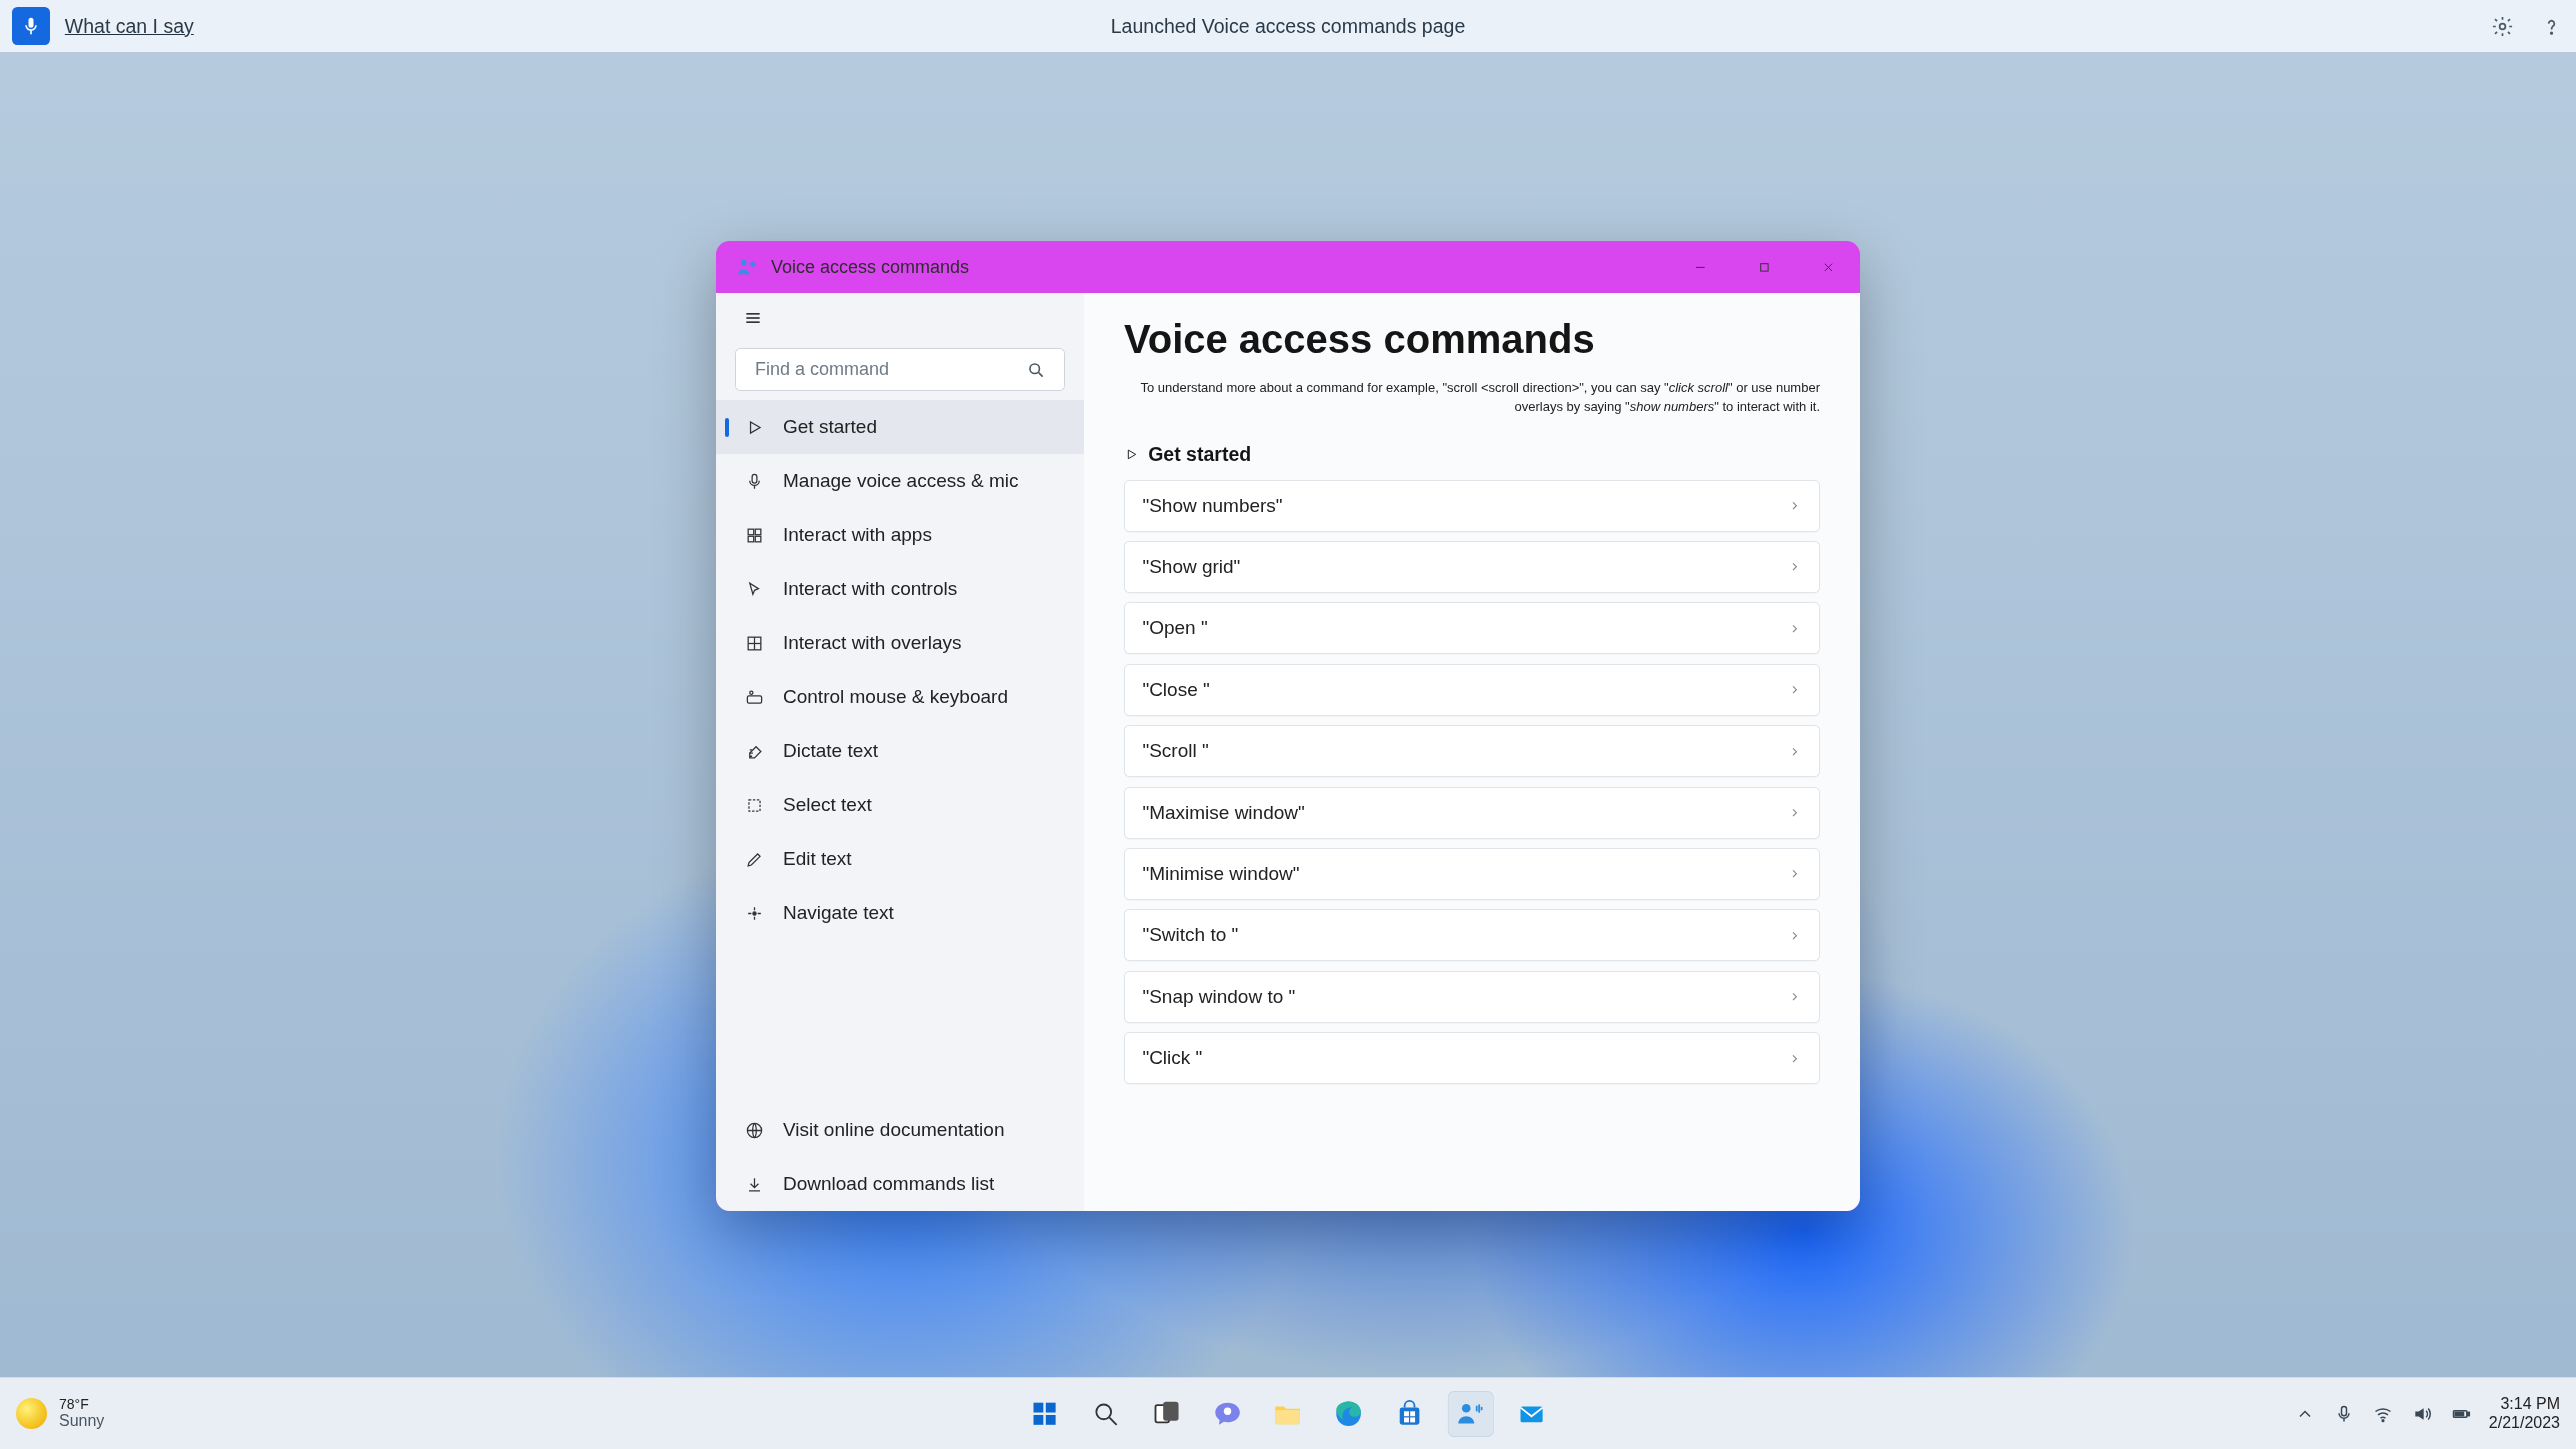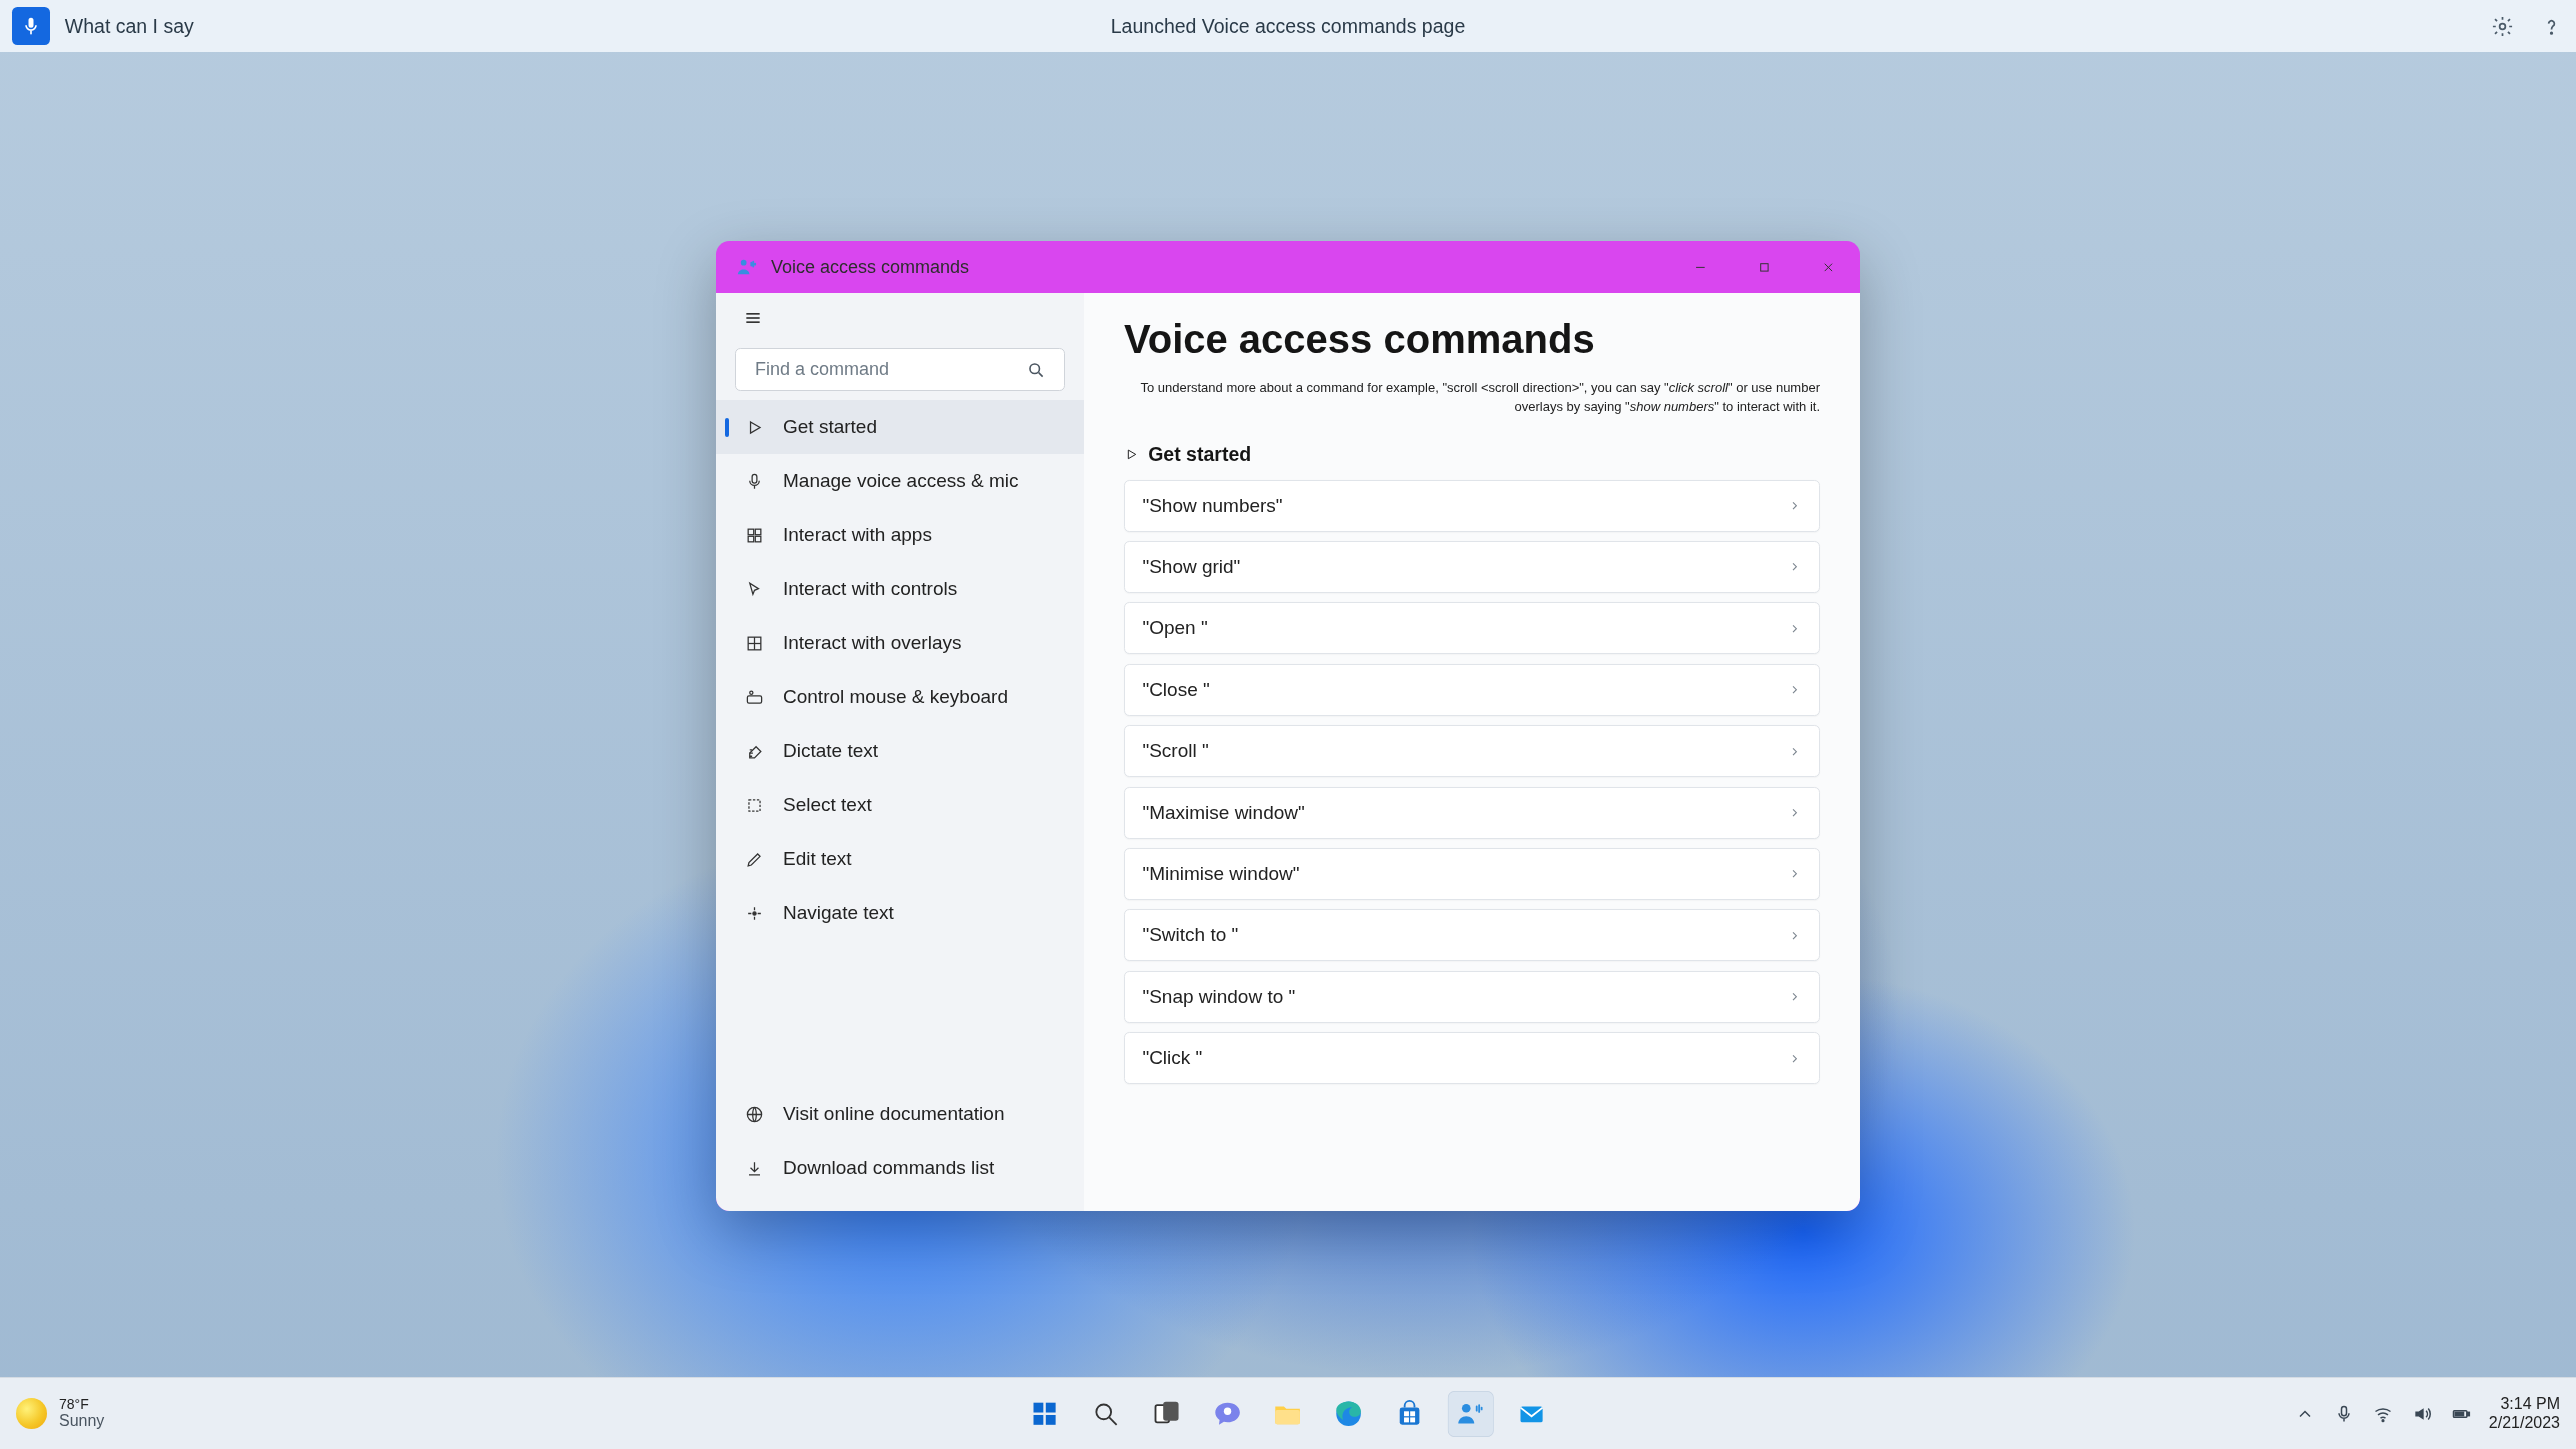--- a/index.html
+++ b/index.html
@@ -9,21 +9,21 @@
 
 .wallpaper { position:absolute; inset:0; background:
   radial-gradient(805px 604px at 55% 70%, #0b52e0 0%, rgba(11,82,224,0) 60%),
   radial-gradient(604px 470px at 70% 85%, #1a67ff 0%, rgba(26,103,255,0) 55%),
   radial-gradient(738px 604px at 35% 80%, #2d7bff 0%, rgba(45,123,255,0) 55%),
   linear-gradient(#b6cbde,#9fb9d2);
 }
 
 
 .va-bar { position:absolute; top:0; left:0; right:0; height:52px; background:#eaf1f8;
-  display:flex; align-items:center; padding:0 12px; color:#203040; font-size:19.5px; }
+  display:flex; align-items:center; padding:0 12px; color:#203040; font-size:19.5px;text-decoration:underline; }
 .va-mic { width:38px; height:38px; border-radius:5.4px; background:#1468e0;
   display:flex; align-items:center; justify-content:center; margin-right:14.8px; }
 .va-mic svg { width:20px; height:20px; fill:#fff; }
 .va-prompt { color:#2a3a48; }
 .va-status { position:absolute; left:50%; transform:translateX(-50%); color:#2a3a48; }
 .va-right { margin-left:auto; display:flex; gap:23px; align-items:center; }
 .va-ico { width:25.5px; height:25.5px; display:flex; align-items:center; justify-content:center; }
 .va-ico svg { width:23px; height:23px; stroke:#4a5a68; fill:none; stroke-width:1.8; }
 
 
@@ -49,21 +49,21 @@
 .search input::placeholder{color:#6f7b86;}
 .search svg{width:19px;height:19px;stroke:#4a5560;fill:none;stroke-width:2;}
 .navlist { display:flex; flex-direction:column; }
 .nav-item { height:54px; display:flex; align-items:center; padding-left:28px; font-size:19px;
   color:#222; gap:19px; position:relative;}
 .nav-item.selected { background:#e4e8ee; }
 .nav-item.selected::before { content:""; position:absolute; left:9.4px; top:17.4px; bottom:17.4px;
   width:4px; border-radius:2px; background:#1468e0;}
 .nav-ico { width:20px; height:20px; display:flex; align-items:center; justify-content:center;}
 .nav-ico svg{width:19px;height:19px;stroke:#333;fill:none;stroke-width:1.6;}
-.side-bottom { margin-top:auto; padding-bottom:16px; }
+.side-bottom { margin-top:auto; padding-bottom:0; }
 
 
 .main { flex:1; padding:24px 40px 20px; background:#fafbfc; overflow:hidden; }
 .main-title { font-size:40px; font-weight:600; color:#151515; margin-bottom:17.4px;}
 .main-desc { font-size:13px; line-height:1.42; color:#222; max-width:698px; margin-bottom:27px;text-align:right;}
 .main-desc em{font-style:italic;}
 .sect-head { display:flex; align-items:center; gap:9.4px; font-size:19.5px; font-weight:600;
   color:#151515; margin-bottom:13.4px;}
 .sect-head svg{width:14.8px;height:14.8px;stroke:#222;fill:none;stroke-width:1.6;}
 .cmd-list { display:flex; flex-direction:column; gap:9.4px;}

